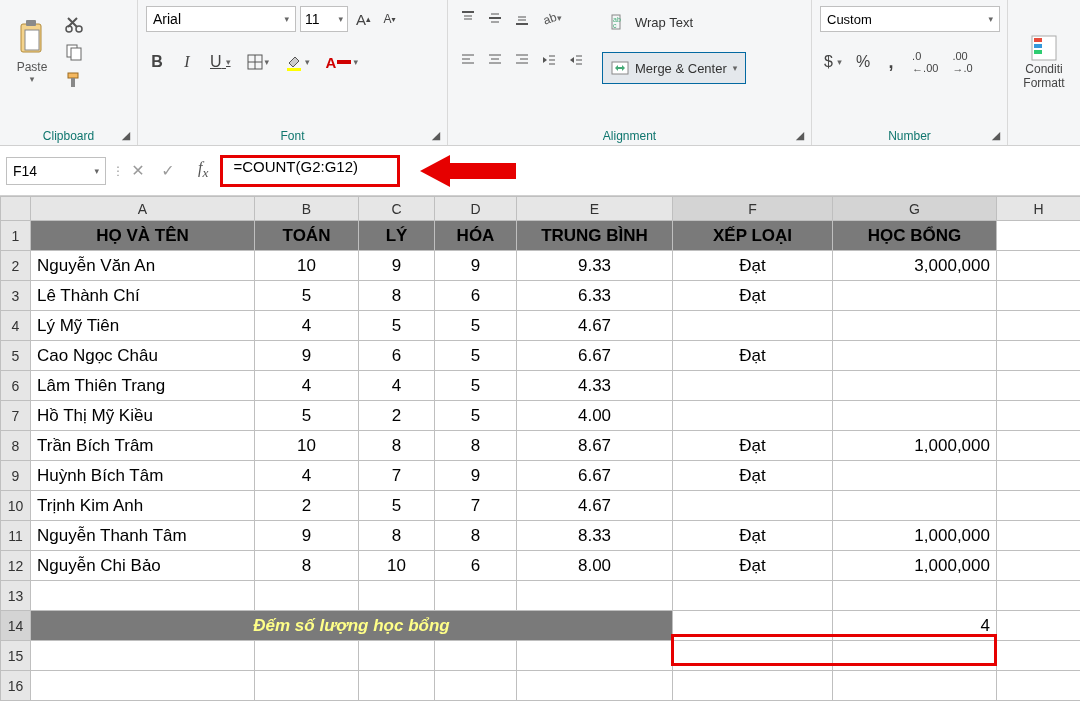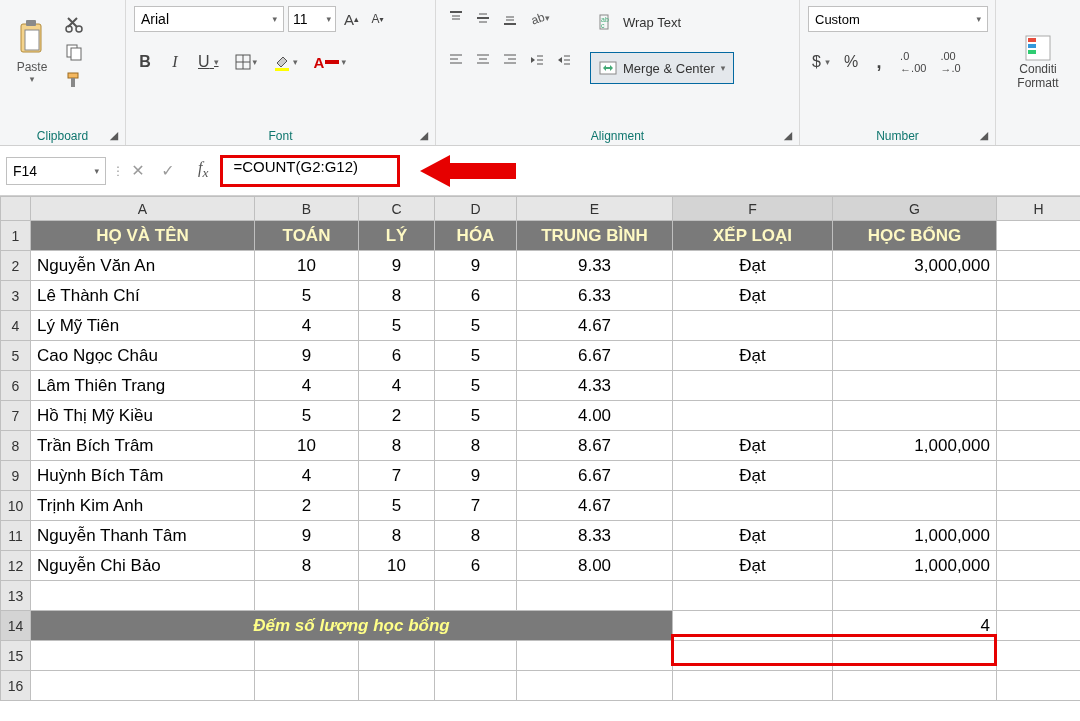--- a/index.html
+++ b/index.html
@@ -53,21 +53,21 @@
     height: 24px;
     padding: 0 3px;
     color: #444;
     font-size: 14px;
     border: 1px solid transparent;
     cursor: pointer;
   }
   .rb-btn svg { display: block; }
 
   
-  #grp-clipboard { width: 126px; }
+  #grp-clipboard { width: 138px; }
   .paste-big {
     display: flex; flex-direction: column; align-items: center;
     width: 48px; height: 86px; justify-content: center;
     color: #555; font-size: 12px; cursor: pointer;
   }
   .paste-big svg { margin-bottom: 4px; }
   .clip-right { display: flex; flex-direction: column; gap: 4px; margin-left: 2px; }
 
   
   #grp-font { width: 310px; }
@@ -168,21 +168,21 @@
     height: 30px;
     padding: 0 6px;
     font-size: 17px;
     font-family: Arial, sans-serif;
     color: #000;
     background: #fff;
     vertical-align: middle;
   }
   tr.hdr-row td.cell {
     background: #7a7a7a;
-    color: #fef9c3;
+    color: #000000;
     font-weight: bold;
     text-align: center;
   }
   tr.hdr-row td.cell:first-of-type { text-align: center; }
   .txt-c { text-align: center; }
   .txt-r { text-align: right; }
   .txt-l { text-align: left; }
 
   tr.summary td.cell.merged {
     background: #7a7a7a; color: #ffff88; font-weight: bold;

